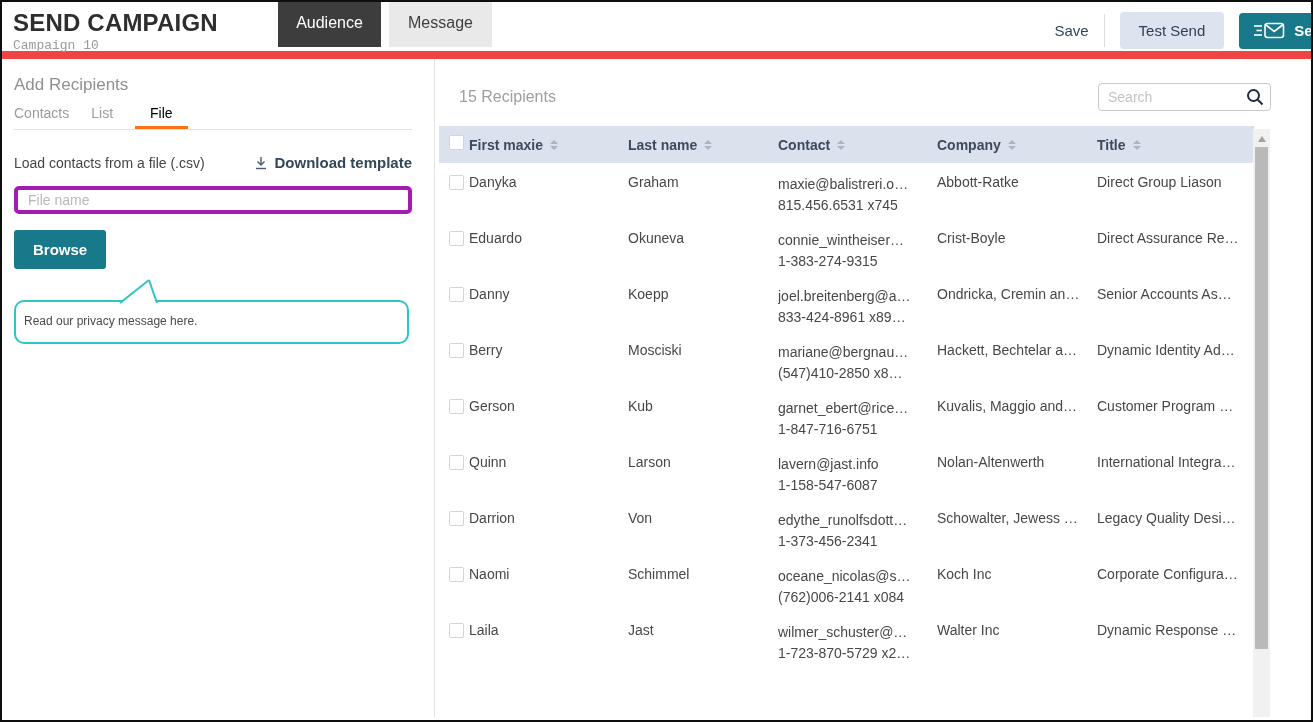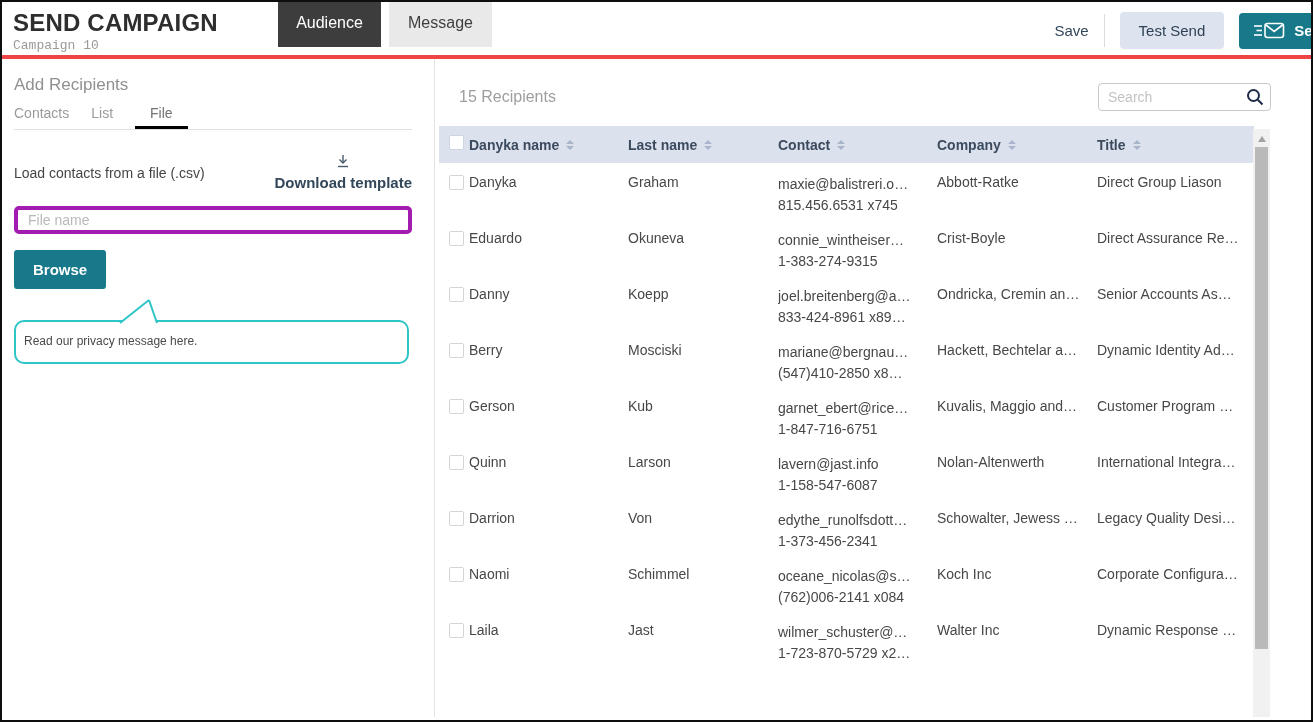--- a/index.html
+++ b/index.html
@@ -7,21 +7,21 @@
   body {
     font-family: "Liberation Sans", sans-serif;
     border: 2px solid #0e0e0e;
     background: #fff;
     overflow: hidden;
     position: relative;
     color: #474747;
   }
 
   
-  .topbar { display: flex; height: 57px; border-bottom: 4px solid #ef4444; align-items: flex-start; }
+  .topbar { display: flex; height: 57px; border-bottom: 8px solid #ef4444; align-items: flex-start; }
   .title-block { padding: 7px 0 0 11px; width: 276px; }
   .page-title { font-size: 24px; font-weight: bold; color: #2e2e2e; letter-spacing: 0.2px; }
   .page-subtitle { font-size: 13px; color: #9a9a9a; margin-top: 1px; font-family: Liberation Mono, monospace; }
   .top-tabs { display: flex; gap: 8px; height: 45px; align-items: flex-end; }
   .top-tab { height: 49px; width: 103px; display: flex; align-items: center; justify-content: center;
              font-size: 16px; background: #e9e9e9; color: #3f3f3f; border-radius: 3px 3px 0 0; cursor: pointer; }
   .top-tab.active { background: #3d3d3d; color: #fff; }
   .top-actions { margin-left: auto; display: flex; align-items: center; gap: 15px; padding-top: 10px; }
   .save-link { font-size: 15px; color: #33475b; cursor: pointer; }
   .top-divider { width: 1px; height: 33px; background: #dcdcdc; }
@@ -32,24 +32,24 @@
               align-items: center; gap: 9px; margin-right: -36px; cursor: pointer; }
 
   
   .content { display: flex; height: 658px; }
 
   
   .left-panel { width: 433px; border-right: 1px solid #e3e3e3; padding: 16px 12px 0 12px; position: relative; }
   .lp-title { font-size: 17px; color: #909090; }
   .lp-tabs { display: flex; border-bottom: 1px solid #e2e2e2; margin-top: 10px; width: 398px; }
   .lp-tab { font-size: 14px; color: #9b9b9b; padding-bottom: 8px; margin-right: 22px; cursor: pointer; }
-  .lp-tab.active { color: #737373; padding: 0 15px 5px 15px; border-bottom: 3px solid #000000; margin-right: 0; }
+  .lp-tab.active { color: #000000; padding: 0 15px 5px 15px; border-bottom: 3px solid #f97316; margin-right: 0; }
   .load-row { display: flex; justify-content: space-between; align-items: center; margin-top: 24px; width: 398px; }
   .load-label { font-size: 14px; color: #454545; }
-  .download-link { display: flex; align-items: center; gap: 6px; font-size: 15px; font-weight: bold; color: #33475b; cursor: pointer; flex-direction: column; }
+  .download-link { display: flex; align-items: center; gap: 6px; font-size: 15px; font-weight: bold; color: #33475b; cursor: pointer; }
   .file-input { margin-top: 15px; width: 398px; height: 28px; border: 4px solid #a21caf; border-radius: 5px;
                 padding: 0 10px; font-size: 14px; font-family: inherit; color: #444; outline: none; }
   .file-input::placeholder { color: #b9b9b9; }
   .btn-browse { margin-top: 16px; background: #17798a; color: #fff; border: none; border-radius: 3px;
                 font-size: 15px; font-weight: bold; font-family: inherit; padding: 11px 19px; cursor: pointer; }
   .bubble { margin-top: 31px; position: relative; width: 395px; border: 2px solid #2ec5c7; border-radius: 10px;
             padding: 12px 12px 14px 8px; font-size: 12px; color: #4a4a4a; }
   .bubble-tail { position: absolute; top: -24px; left: 100px; }
 
   
@@ -163,21 +163,21 @@
             <line x1="11.8" y1="11.8" x2="16.5" y2="16.5"></line>
           </svg>
         </span>
       </span>
     </div>
 
     <div class="table">
       <div class="thead">
         <div><span class="checkbox"></span></div>
         <div class="th">
-          <span>Danyka name</span>
+          <span>First maxie</span>
           <span class="sort">
               <i class="up"></i>
               <i class="down"></i>
             </span>
         </div>
         <div class="th">
           <span>Last name</span>
           <span class="sort">
               <i class="up"></i>
               <i class="down"></i>

